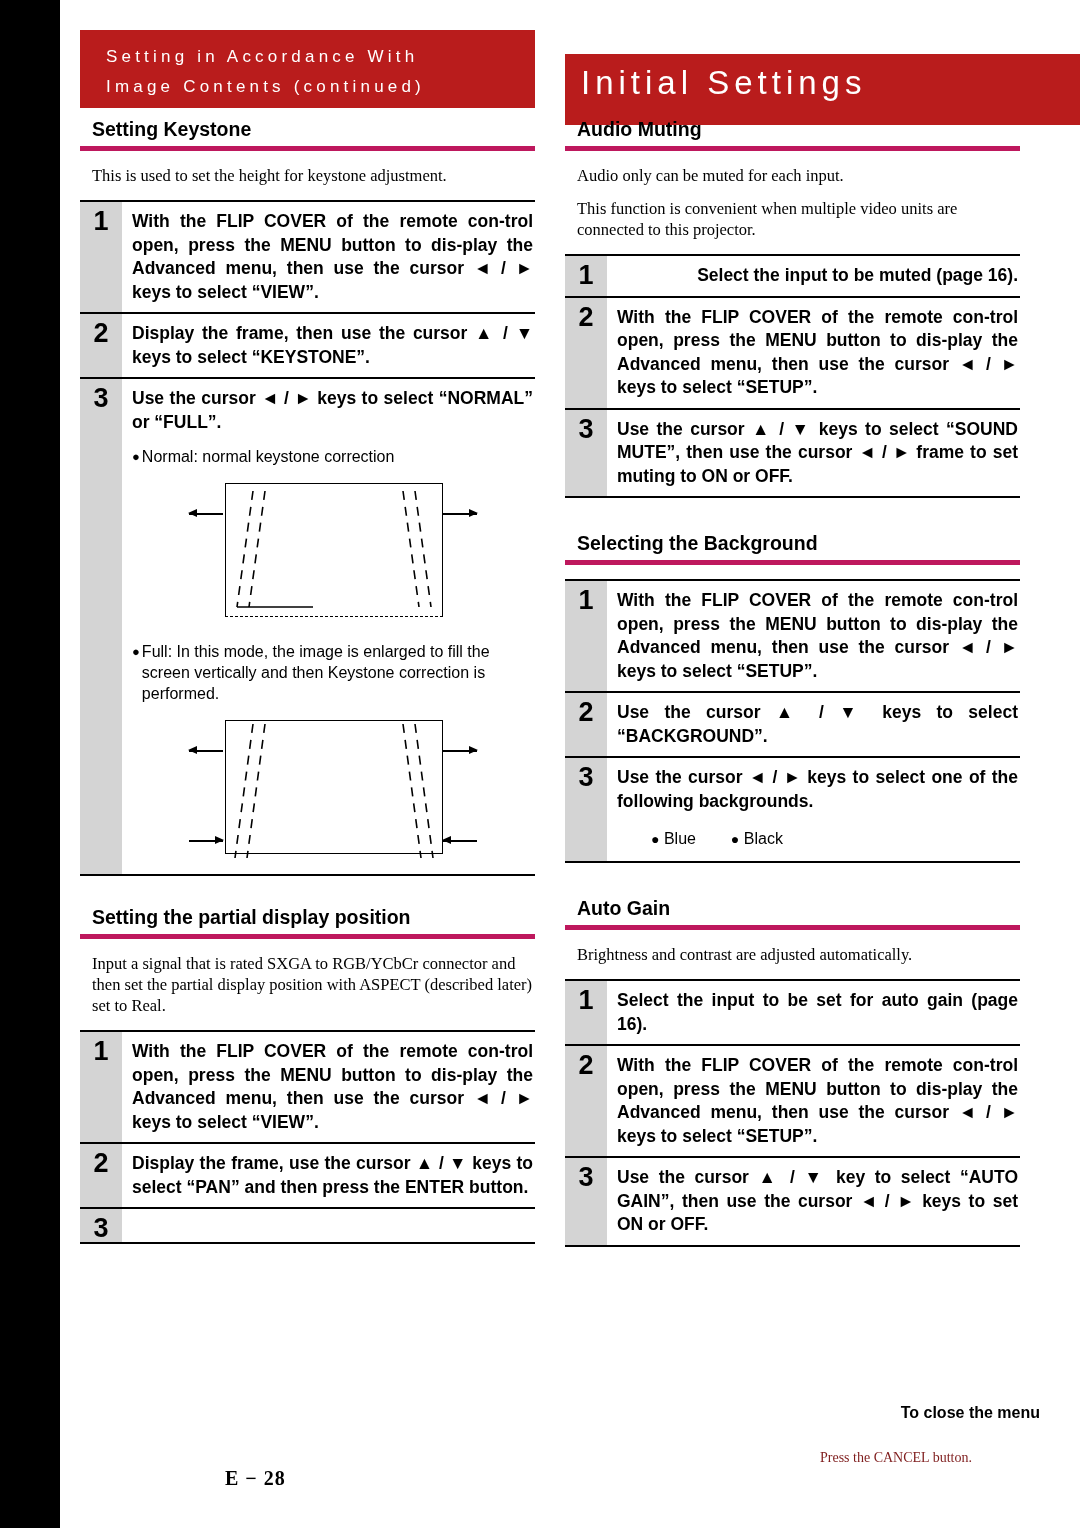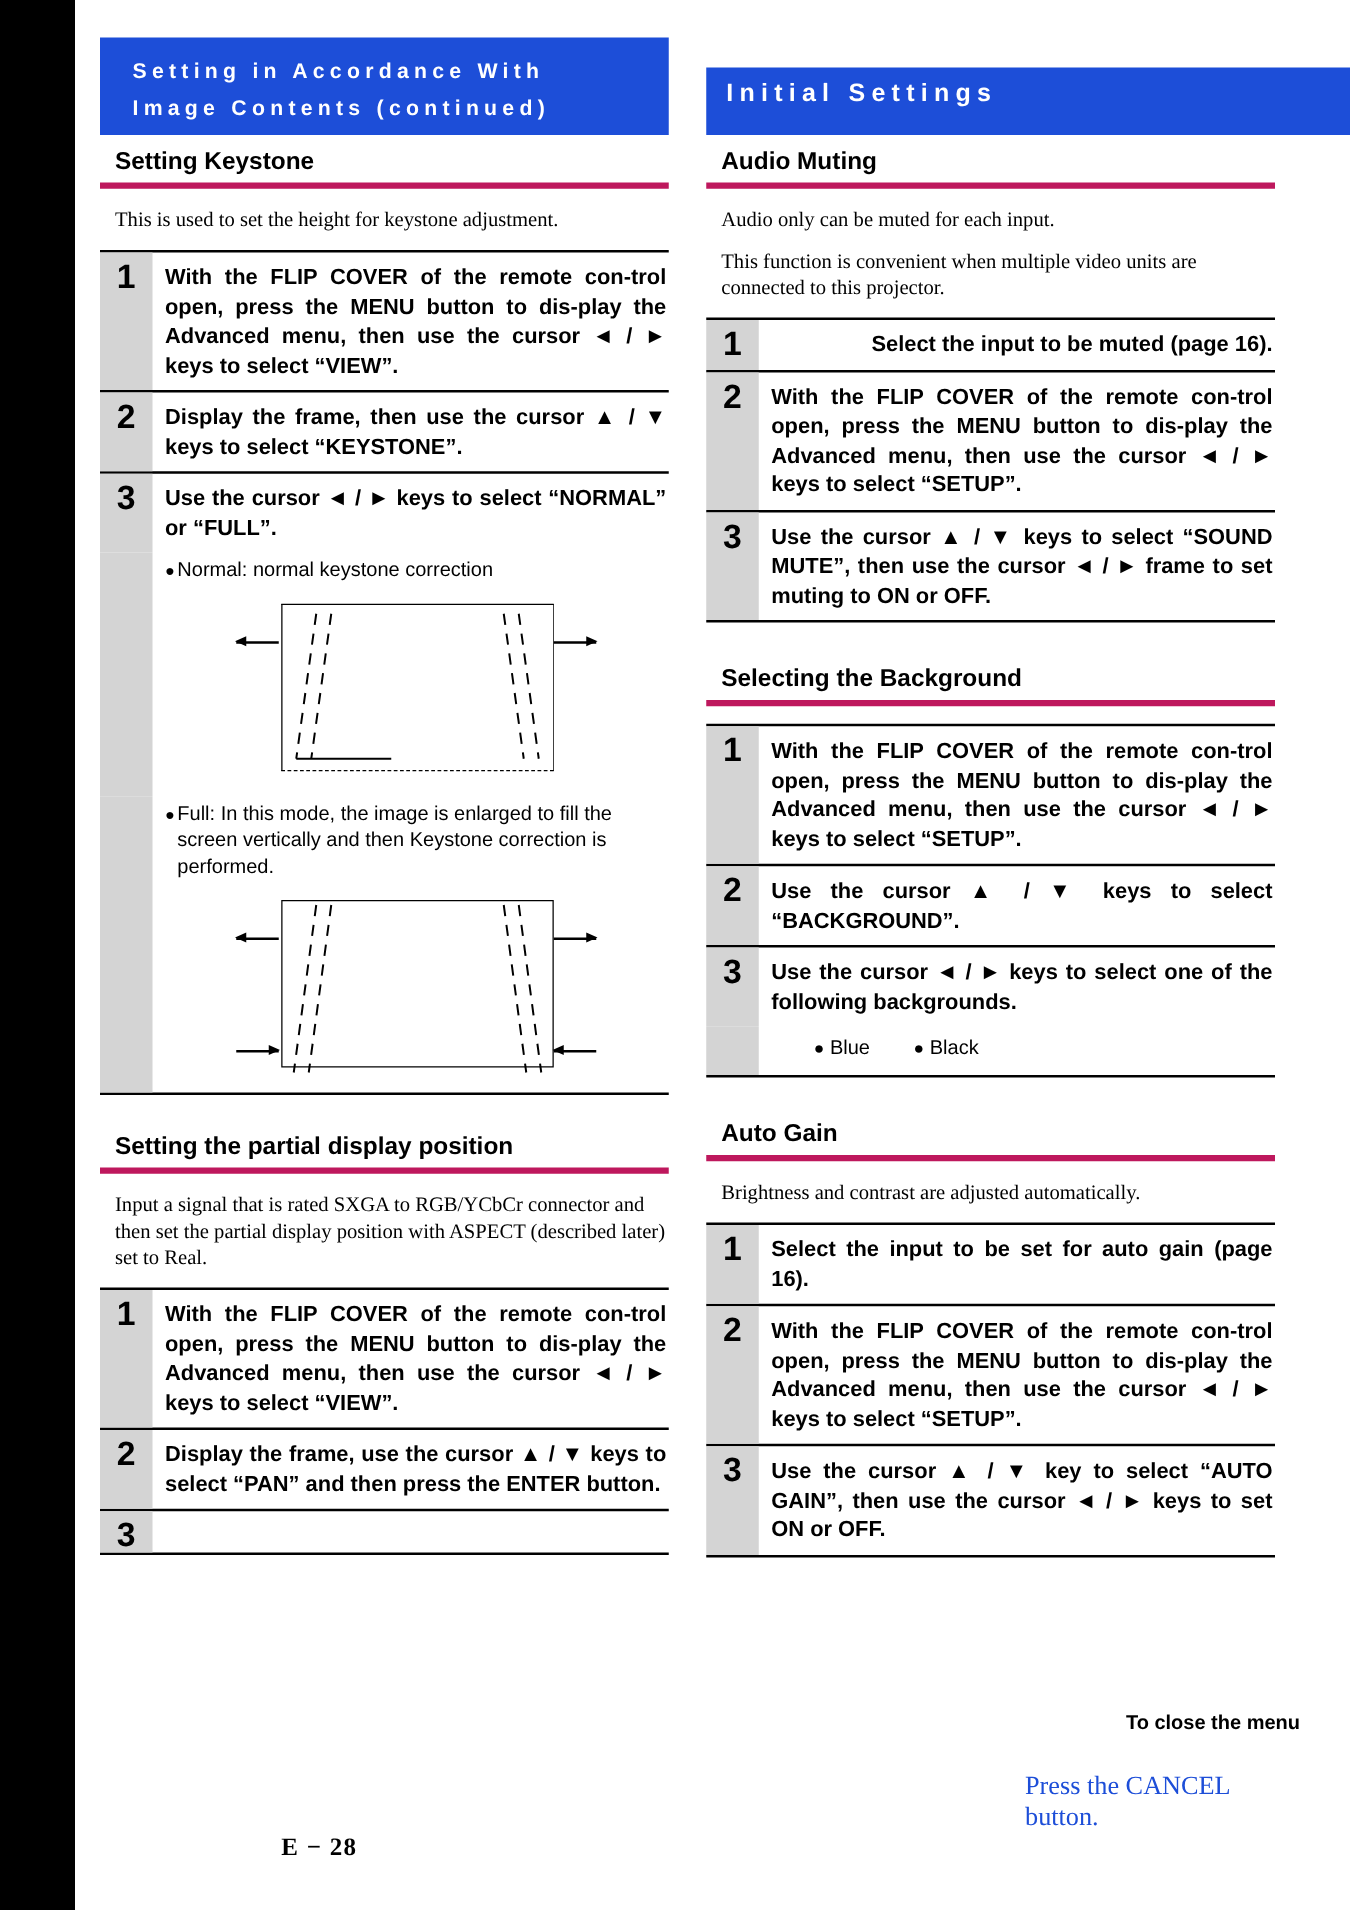--- a/index.html
+++ b/index.html
@@ -22,38 +22,38 @@
   .page {
     position: absolute;
     left: 60px; top: 0;
     width: 1020px; height: 1528px;
     background: #fff;
   }
 
   
   .hdr {
     position: absolute;
-    background: #1d4ed8;
+    background: #b91c1c;
     color: #fff;
     font-family: "Liberation Sans", sans-serif;
-    font-weight: bold;
+    font-weight: normal;
   }
   .hdr-left {
     left: 20px; top: 30px;
     width: 455px; height: 78px;
     padding: 12px 0 0 26px;
     font-size: 17px;
     letter-spacing: 4.2px;
     line-height: 30px;
   }
   .hdr-right {
     left: 505px; top: 54px;
-    width: 515px; height: 54px;
+    width: 515px; height: 71px;
     padding: 10px 0 12px 16px;
-    font-size: 20px;
+    font-size: 33px;
     letter-spacing: 5px;
   }
 
   
   .col {
     position: absolute;
     top: 118px;
     width: 455px;
   }
   .col-left  { left: 20px; }
@@ -182,21 +182,21 @@
     width: 220px;
   }
   .closebox .t1 {
     font-family: "Liberation Sans", sans-serif;
     font-weight: bold; font-size: 16px; color: #000;
     margin-bottom: 7px;
     text-align: right;
   }
   .closebox .t2 {
     font-family: "Liberation Serif", serif;
-    font-size: 21px; color: #1d4ed8; margin-top: 28px;
+    font-size: 14px; color: #7f1d1d; margin-top: 28px;
   }
 
   .bgbullets {
     font-family: "Liberation Sans", sans-serif;
     font-size: 16px;
     padding: 3px 0 5px 34px;
   }
   .bgbullets span.dot { font-size: 14px; }
   .bgbullets .gap { display:inline-block; width: 26px; }
 </style>

